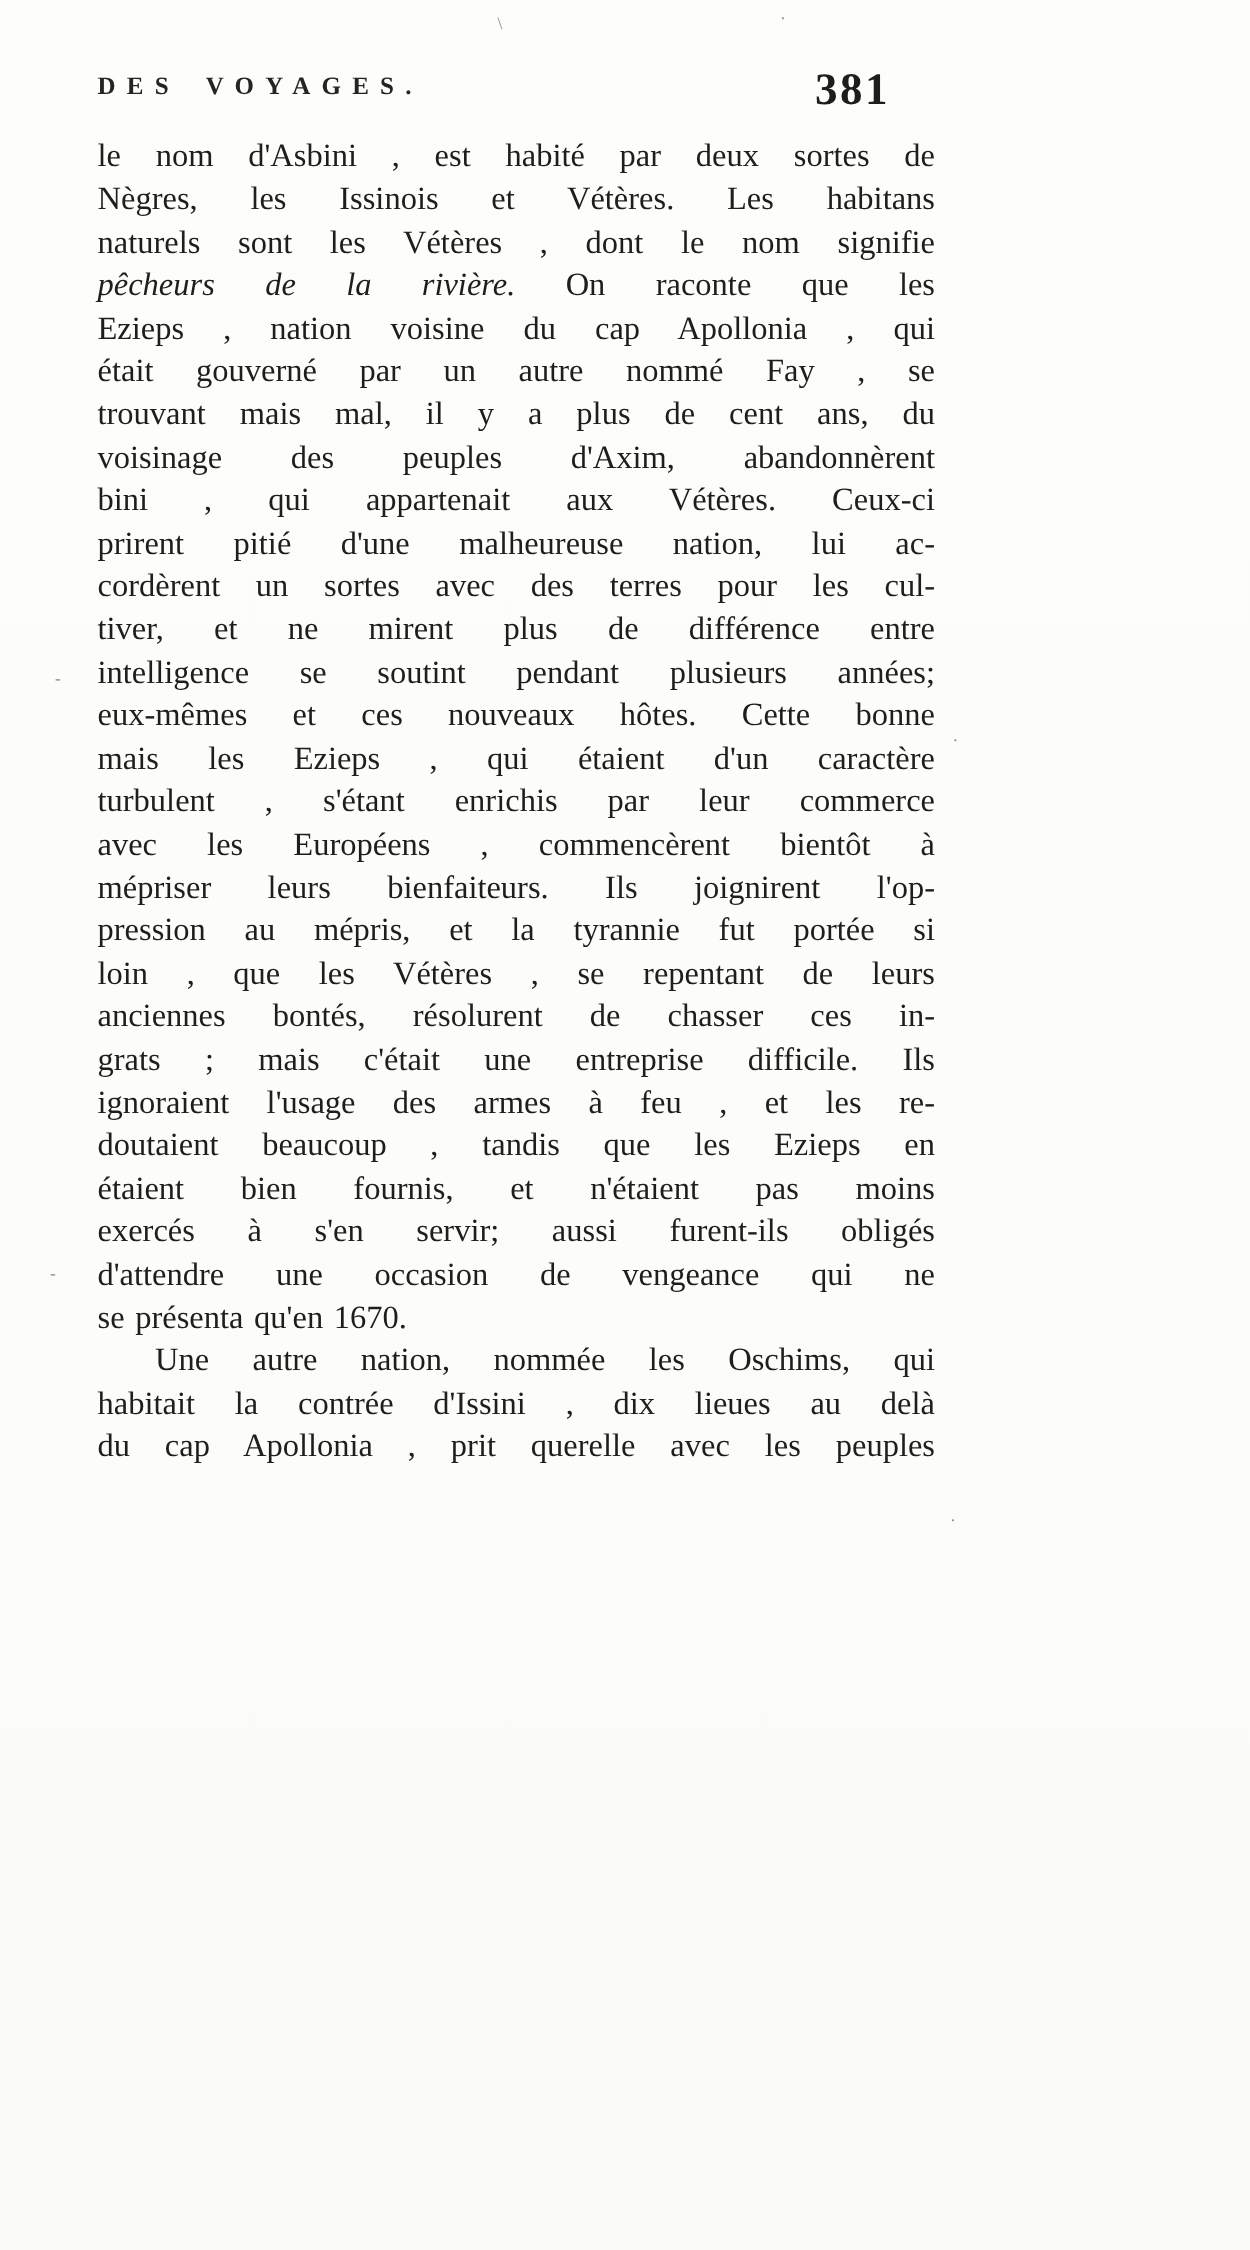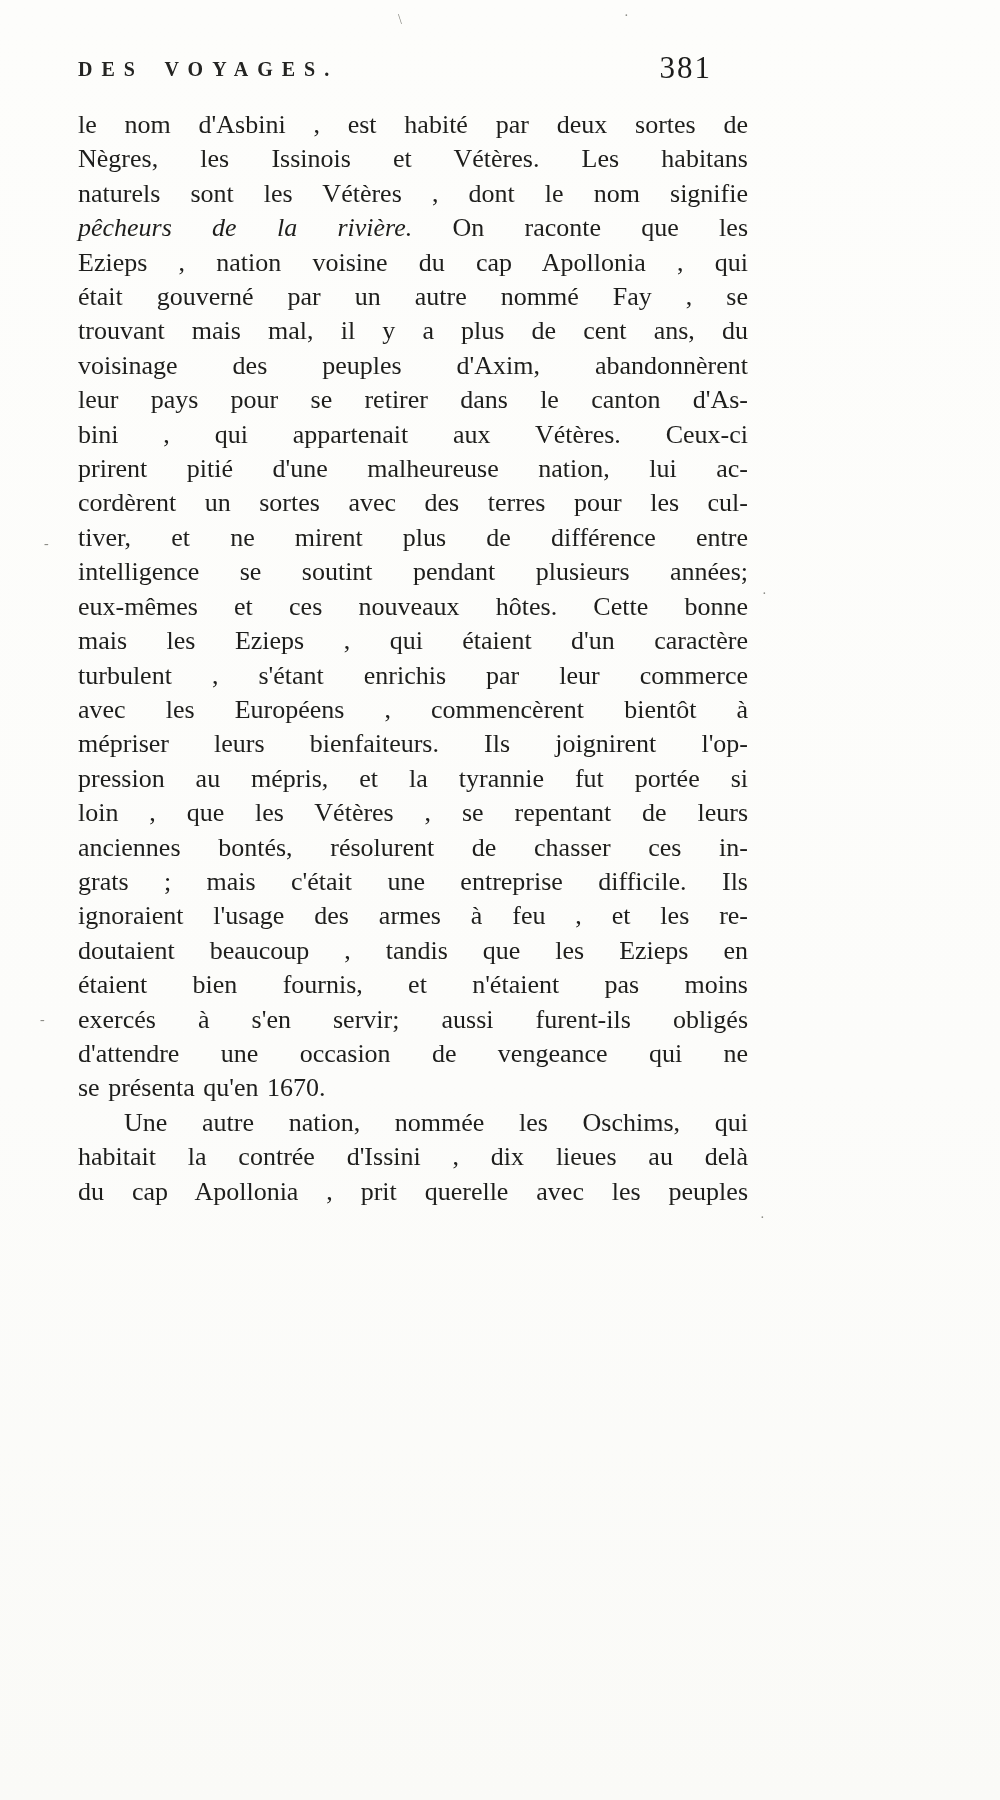--- a/index.html
+++ b/index.html
@@ -35,23 +35,24 @@
     font-size: 20px;
     font-weight: 600;
     letter-spacing: 0.45em;
     word-spacing: 0.35em;
     color: #242422;
   }
   .page-number {
     position: absolute;
     right: 34px;
     top: -8px;
-    font-size: 31px;
+    font-size: 36px;
     letter-spacing: 2px;
     color: #1d1d1c;
+    font-weight: bold;
   }
   .text-block {
     position: absolute;
     top: 108px;
     left: 78px;
     width: 670px;
   }
   .line {
     font-size: 26px;
     line-height: 34.4px;
@@ -88,21 +89,20 @@
 
   <main class="text-block" id="text-block">
       <div class="line"><span>le nom d'Asbini , est habité par deux sortes de</span></div>
       <div class="line"><span>Nègres, les Issinois et Vétères. Les habitans</span></div>
       <div class="line"><span>naturels sont les Vétères , dont le nom signifie</span></div>
       <div class="line"><span class="italic">pêcheurs de la rivière.</span><span> On raconte que les</span></div>
       <div class="line"><span>Ezieps , nation voisine du cap Apollonia , qui</span></div>
       <div class="line"><span>était gouverné par un autre nommé Fay , se</span></div>
       <div class="line"><span>trouvant mais mal, il y a plus de cent ans, du</span></div>
       <div class="line"><span>voisinage des peuples d'Axim, abandonnèrent</span></div>
-      <div class="line"><span>leur pays pour se retirer dans le canton d'As-</span></div>
       <div class="line"><span>bini , qui appartenait aux Vétères. Ceux-ci</span></div>
       <div class="line"><span>prirent pitié d'une malheureuse nation, lui ac-</span></div>
       <div class="line"><span>cordèrent un sortes avec des terres pour les cul-</span></div>
       <div class="line"><span>tiver, et ne mirent plus de différence entre</span></div>
       <div class="line"><span>intelligence se soutint pendant plusieurs années;</span></div>
       <div class="line"><span>eux-mêmes et ces nouveaux hôtes. Cette bonne</span></div>
       <div class="line"><span>mais les Ezieps , qui étaient d'un caractère</span></div>
       <div class="line"><span>turbulent , s'étant enrichis par leur commerce</span></div>
       <div class="line"><span>avec les Européens , commencèrent bientôt à</span></div>
       <div class="line"><span>mépriser leurs bienfaiteurs. Ils joignirent l'op-</span></div>

